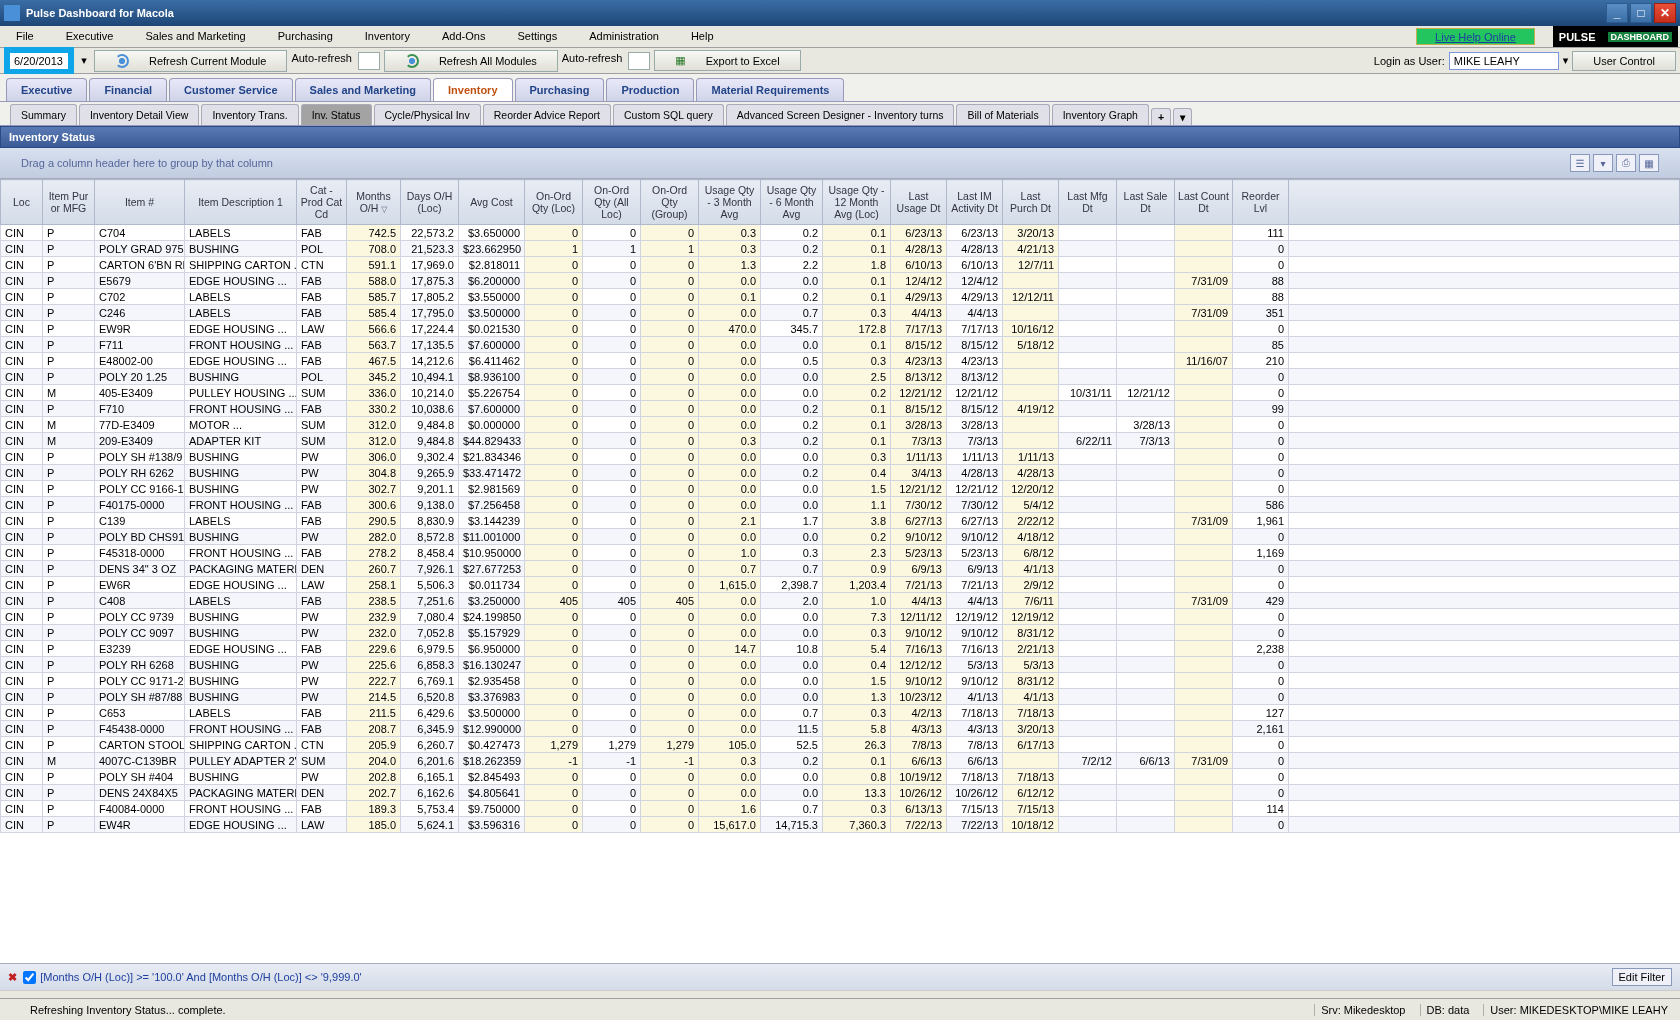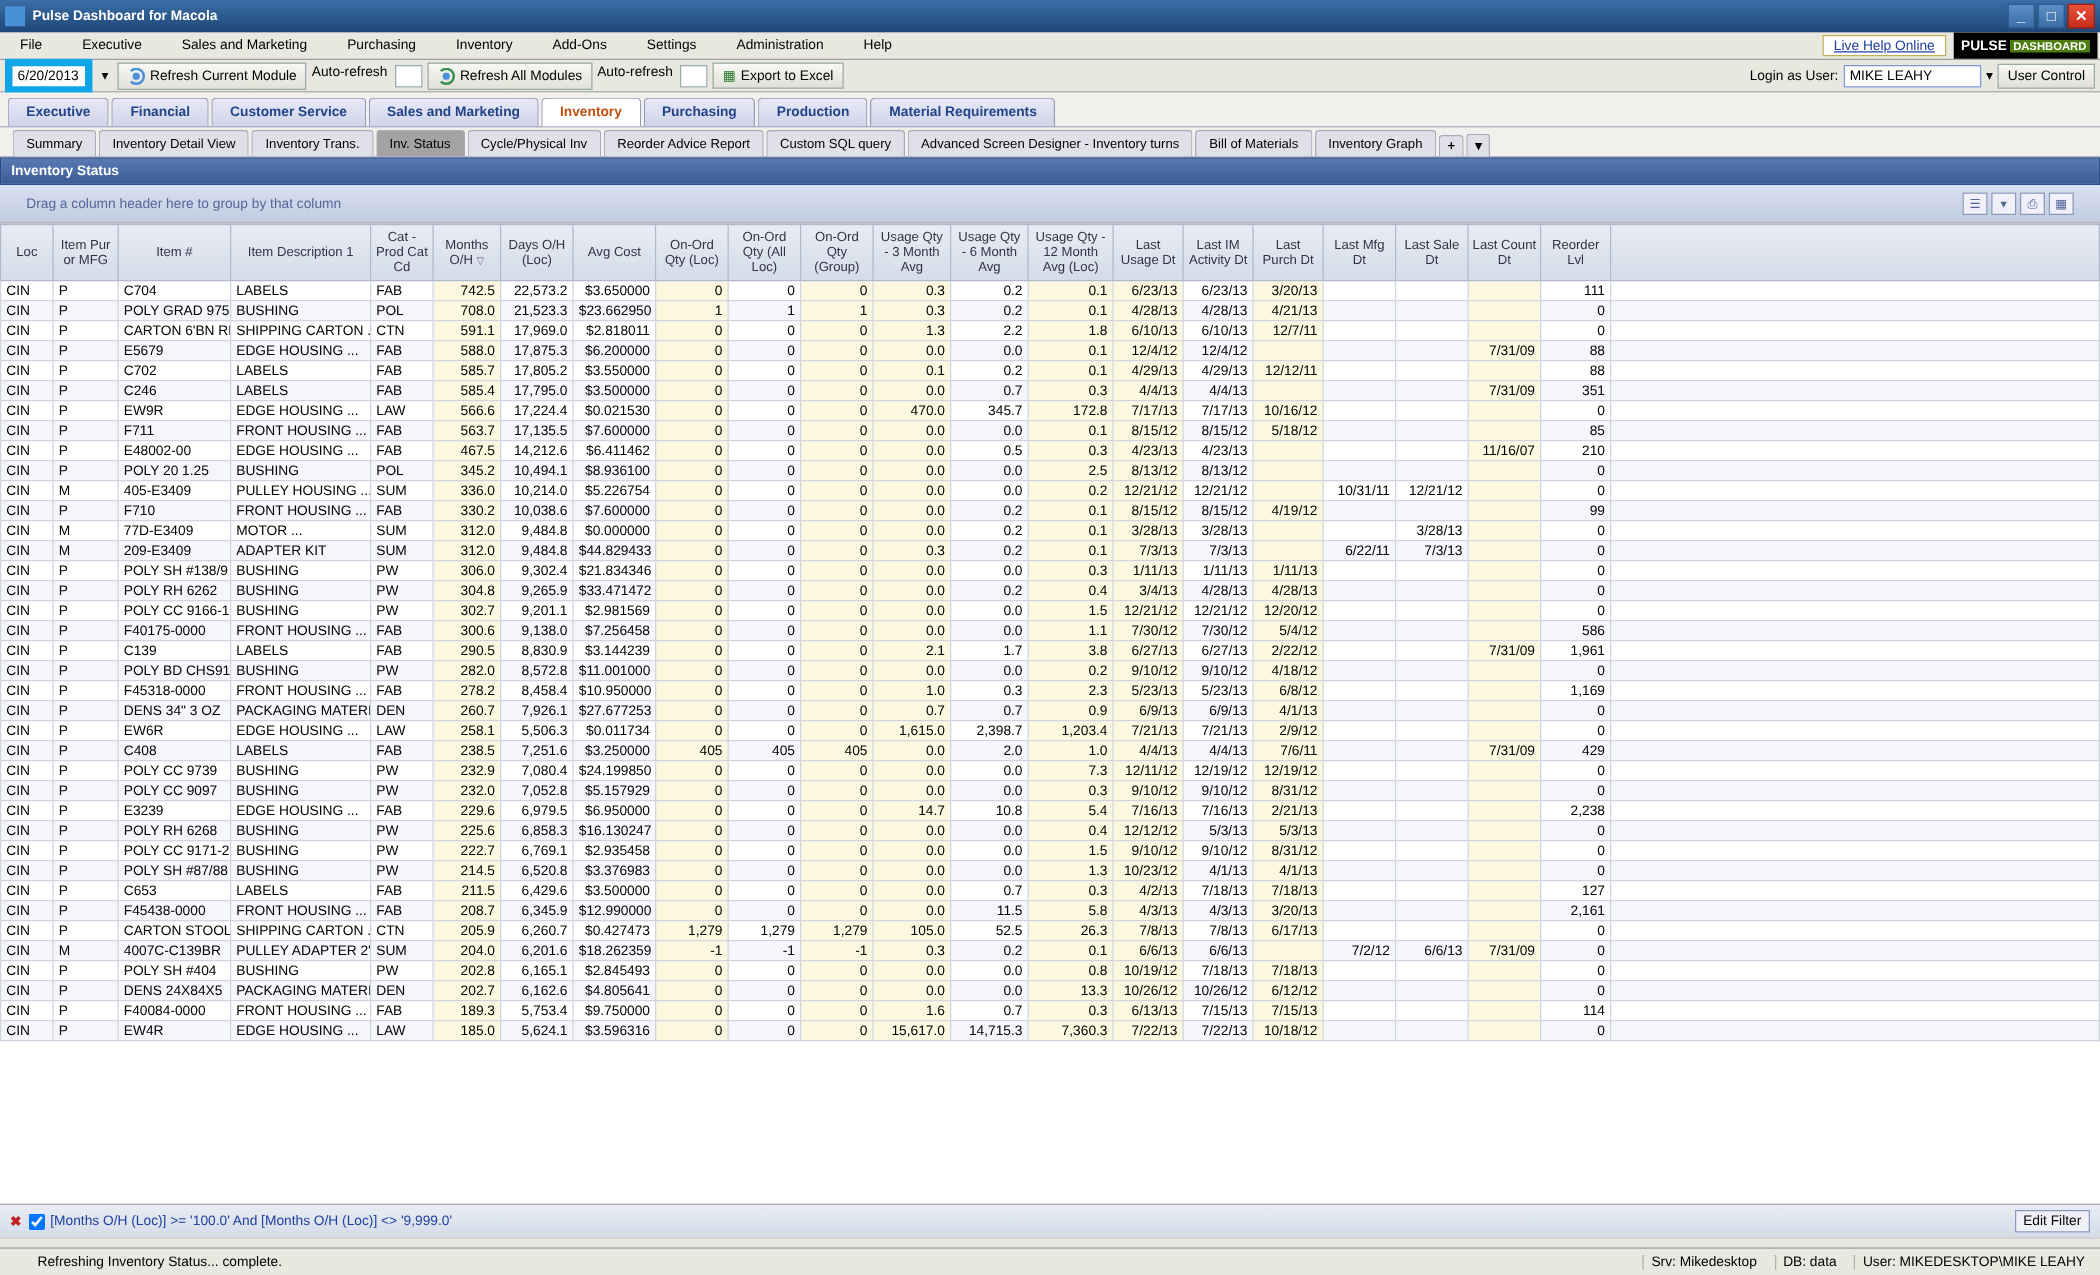--- a/index.html
+++ b/index.html
@@ -7,27 +7,27 @@
 .window { width: 1680px; height: 1020px; display: flex; flex-direction: column; border-radius: 12px; }
 .title-bar { background: linear-gradient(to bottom, #3a6ea5 0%, #2c5a8e 50%, #1e4677 100%); height: 26px; display: flex; align-items: center; padding: 0 4px; color: #fff; font-weight: bold; }
 .title-bar .icon { width: 16px; height: 16px; background: #4a90d9; margin-right: 6px; }
 .title-bar .title-text { flex: 1; }
 .win-btns { display: flex; gap: 2px; }
 .win-btn { width: 22px; height: 20px; background: linear-gradient(to bottom, #5a8ec5, #3a6ea5); border: 1px solid #2c5a8e; color: #fff; display: flex; align-items: center; justify-content: center; cursor: pointer; font-size: 12px; }
 .win-btn.close { background: linear-gradient(to bottom, #e8503a, #c72e1a); border-color: #a01e0e; }
 .menu-bar { background: #e8e8e0; height: 22px; display: flex; align-items: stretch; border-bottom: 1px solid #a0a0a0; }
 .menu-item { padding: 4px 16px; cursor: pointer; }
 .menu-spacer { flex: 1; }
-.help-online { background: #ffffff; border: 1px solid #c0b050; padding: 2px 8px; margin: 2px 4px; cursor: pointer; text-decoration: underline; color: #2040a0; }
+.help-online { background: #22c55e; border: 1px solid #c0b050; padding: 2px 18px; margin: 2px 16px; cursor: pointer; text-decoration: underline; color: #2040a0; }
 .pulse-logo { background: #000; color: #fff; padding: 2px 6px; font-weight: bold; font-size: 13px; margin: 0 2px; display: flex; align-items: center; }
 .pulse-logo .p1 { color: #fff; }
-.pulse-logo .p2 { background: #4d7c0f; padding: 0 3px; margin-left: 2px; font-size: 9px; }
+.pulse-logo .p2 { background: #15803d; padding: 0 3px; margin-left: 12px; font-size: 9px; }
 .toolbar { background: #e8e8e0; height: 26px; display: flex; align-items: center; border-bottom: 1px solid #a0a0a0; padding: 0 4px; gap: 4px; }
 .tb-input { border: 6px solid #0ea5e9; padding: 2px 4px; background: #fff; width: 70px; }
-.tb-btn { border: 1px solid #9aa; background: linear-gradient(to bottom,#f8f8f4,#e0e0d8); padding: 3px 7px; cursor: pointer; display: flex; align-items: center; gap: 4px; }
+.tb-btn { border: 1px solid #9aa; background: linear-gradient(to bottom,#f8f8f4,#e0e0d8); padding: 3px 20px; cursor: pointer; display: flex; align-items: center; gap: 20px; }
 .tb-icon { width: 14px; height: 14px; }
 .refresh-icon { background: radial-gradient(circle, #4a90d9 40%, transparent 45%); border: 2px solid #4a90d9; border-radius: 50%; border-left-color: transparent; }
 .refresh-icon.green { border-color: #3a9050; border-left-color: transparent; }
 .autorefresh { display: flex; align-items: flex-start; gap: 6px; }
 .ar-check { width: 22px; height: 18px; border: 1px solid #9aa; background: #fff; }
 .login-box { border: 1px solid #7a96df; background: #fff; padding: 2px 4px; width: 110px; }
 .main-tabs { background: #f0f0ec; height: 28px; display: flex; align-items: flex-end; border-bottom: 1px solid #99b; padding-left: 6px; }
 .main-tab { padding: 5px 14px; background: linear-gradient(to bottom,#e8e8f8,#d0d4e8); border: 1px solid #99b; border-bottom: none; margin-right: 2px; cursor: pointer; color: #224488; font-weight: bold; border-radius: 4px 4px 0 0; }
 .main-tab.active { background: #fff; color: #c05010; }
 .sub-tabs { background: #f0f0ec; height: 24px; display: flex; align-items: flex-end; border-bottom: 1px solid #99b; padding-left: 10px; }

